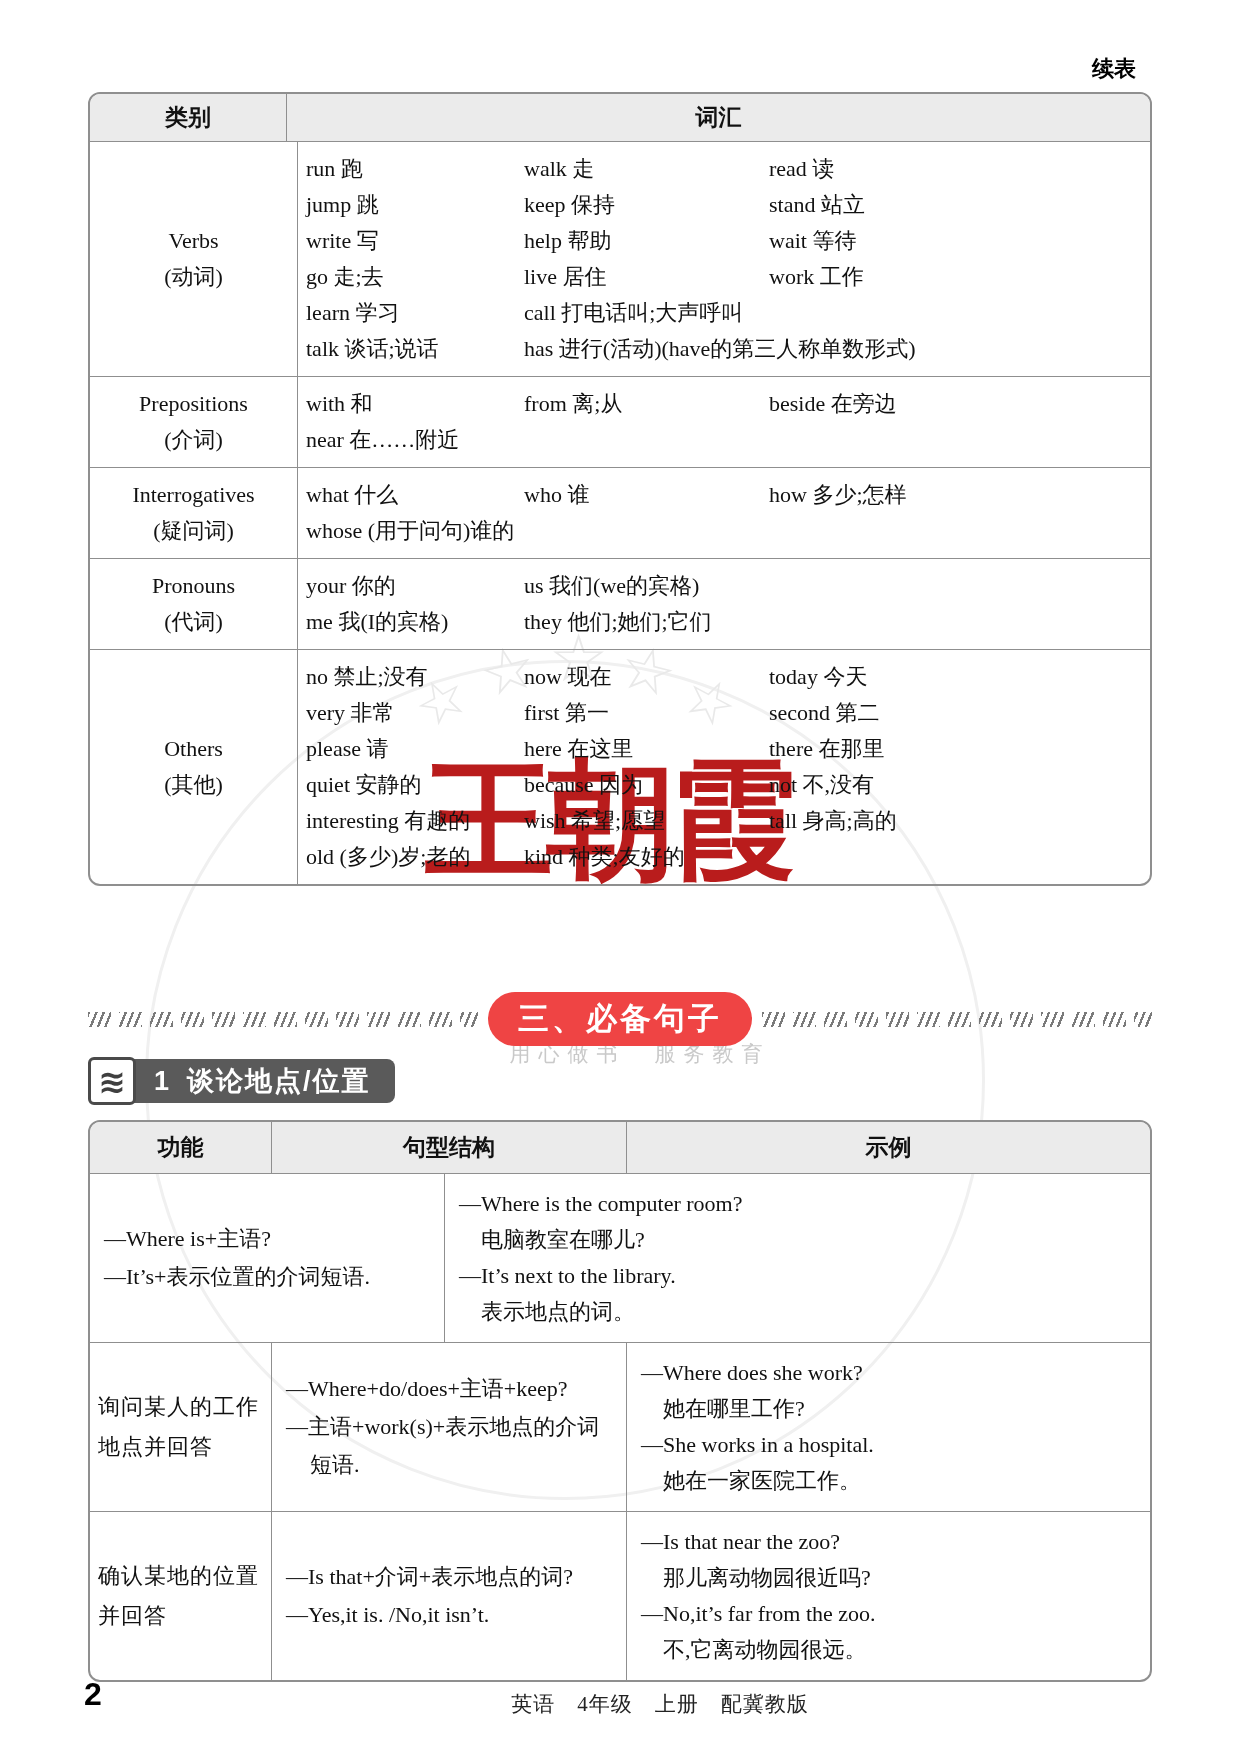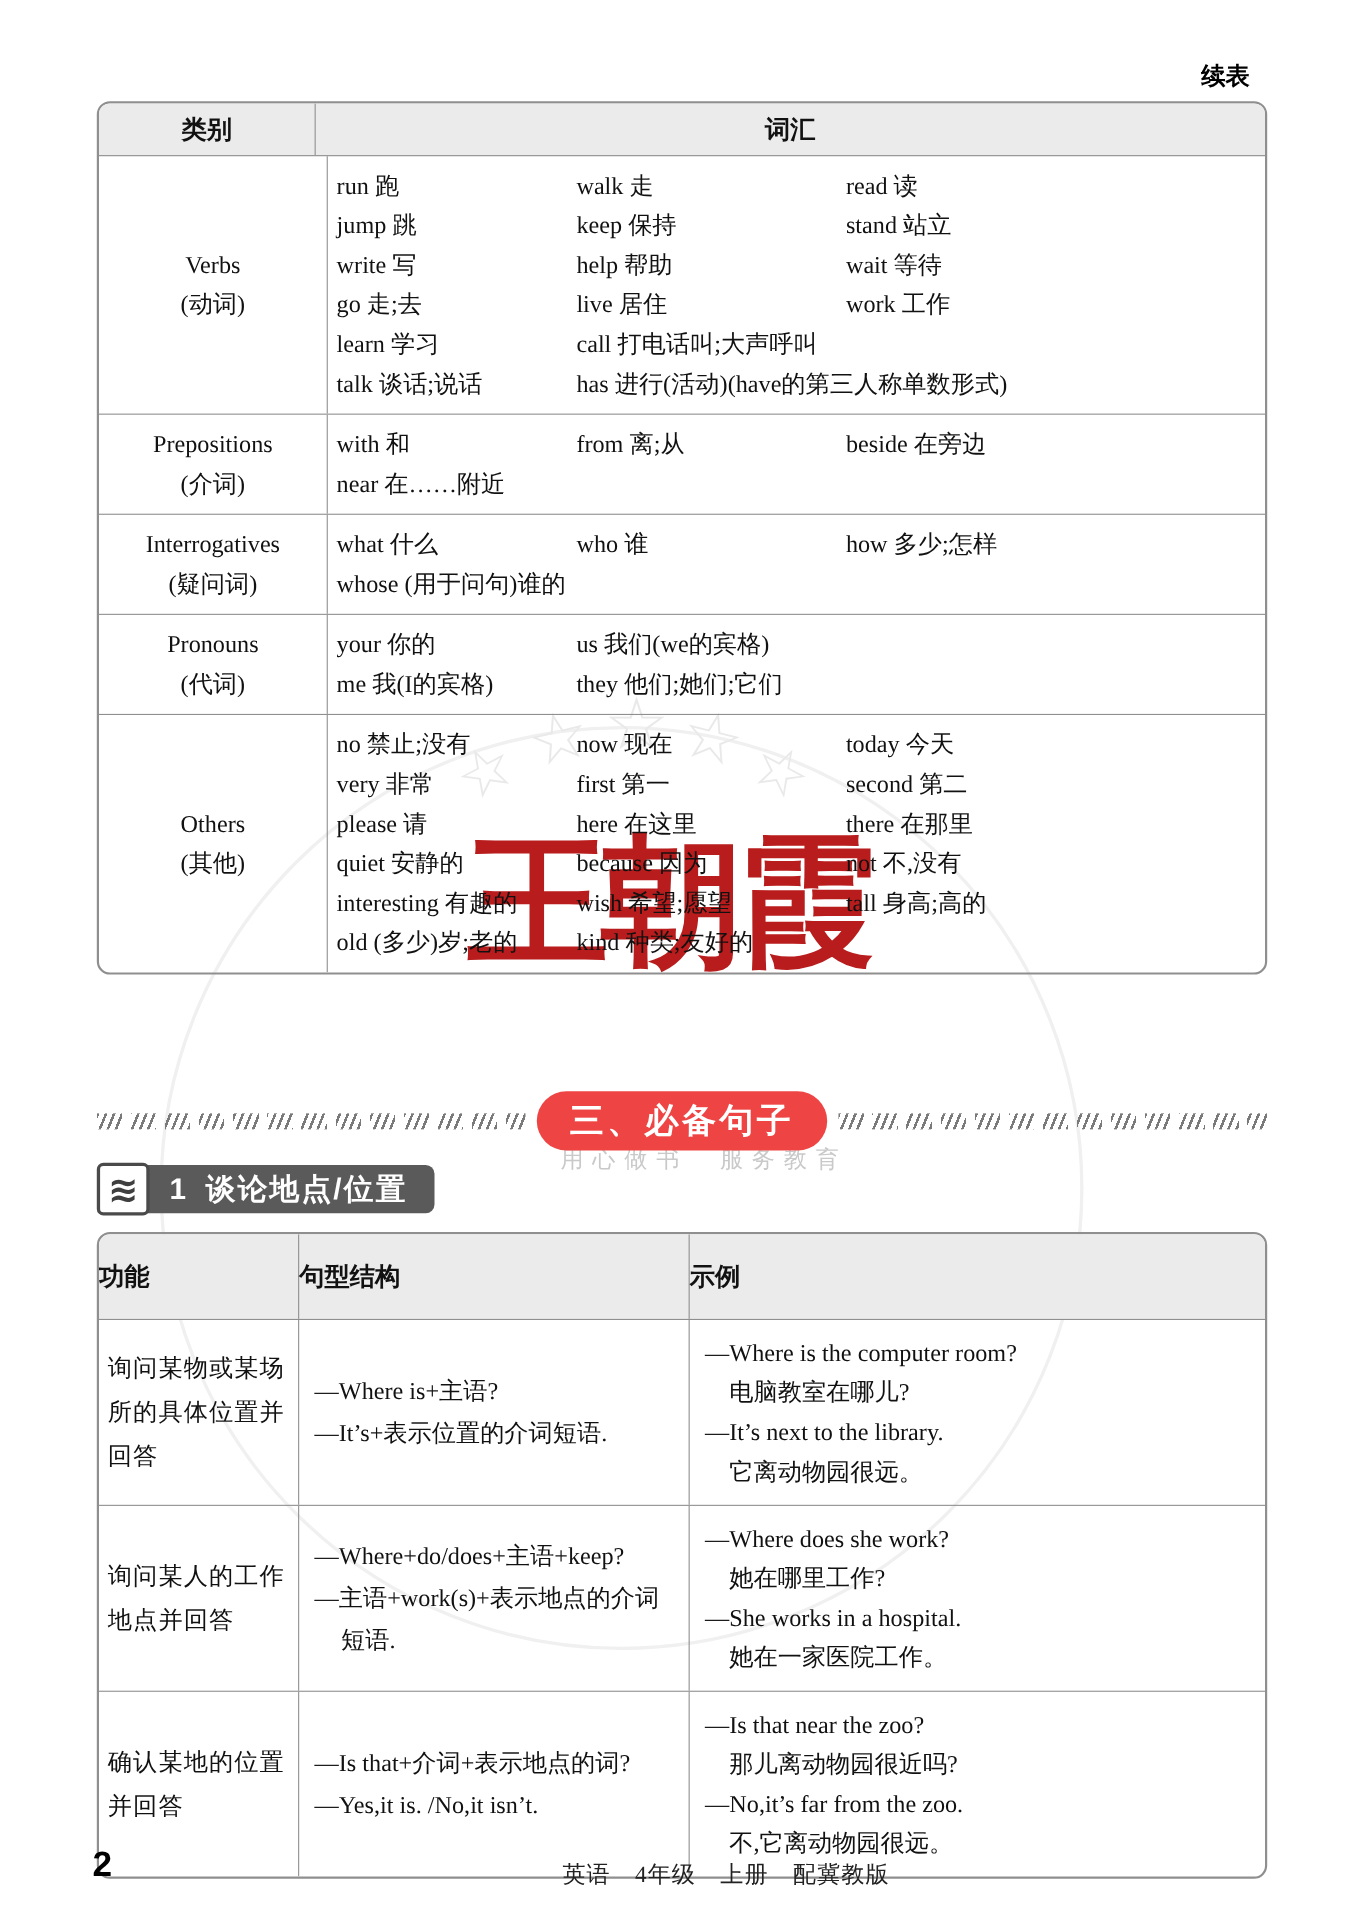--- a/index.html
+++ b/index.html
@@ -66,21 +66,21 @@
   .subbar{ margin-left:-10px; background:#5a5a5a; color:#fff; height:44px; line-height:44px;
            border-radius:8px; padding:0 24px 0 28px; font-family:"Liberation Sans",sans-serif;
            font-weight:bold; font-size:27px; letter-spacing:2px; white-space:nowrap; }
   .subbar .num{ margin-right:16px; }
 
   
   .t2{ position:absolute; left:88px; top:1120px; width:1064px;
        border:2px solid #8f8f8f; border-radius:12px; overflow:hidden; font-size:22px; }
   .t2-hdr{ display:flex; background:#ebebeb; border-bottom:1px solid #8f8f8f;
            font-family:"Liberation Sans",sans-serif; font-weight:bold; font-size:23px; }
-  .t2-hdr > div{ padding:23px 0; text-align:left; }
+  .t2-hdr > div{ padding:10px 0; text-align:center; }
   .h-fn{ width:182px; border-right:1px solid #8f8f8f; }
   .h-st{ width:355px; border-right:1px solid #8f8f8f; }
   .h-ex{ flex:1; }
   .t2-row{ display:flex; border-bottom:1px solid #8f8f8f; }
   .t2-row:last-child{ border-bottom:none; }
   .fn-cell{ width:182px; border-right:1px solid #8f8f8f; padding:12px 8px; display:flex;
             align-items:center; line-height:40px; letter-spacing:1px; }
   .st-cell{ width:355px; border-right:1px solid #8f8f8f; padding:12px 8px 12px 14px;
             display:flex; flex-direction:column; justify-content:center; }
   .st-cell .sline{ line-height:38px; padding-left:24px; text-indent:-24px; }
@@ -233,32 +233,29 @@
   </div>
 
   <div class="t2 layer">
     <div class="t2-hdr">
       <div class="h-fn">功能</div>
       <div class="h-st">句型结构</div>
       <div class="h-ex">示例</div>
     </div>
 
     <div class="t2-row">
-      <div class="fn-cell">
-        <div>询问某物或某场所的具体位置并回答</div>
-      </div>
       <div class="st-cell">
         <div class="sline">—Where is+主语?</div>
         <div class="sline">—It’s+表示位置的介词短语.</div>
       </div>
       <div class="ex-cell">
         <div class="ex">—Where is the computer room?</div>
         <div class="ex ind">电脑教室在哪儿?</div>
         <div class="ex">—It’s next to the library.</div>
-        <div class="ex ind">它离动物园很远。</div>
+        <div class="ex ind">表示地点的词。</div>
       </div>
     </div>
 
     <div class="t2-row">
       <div class="fn-cell">
         <div>询问某人的工作地点并回答</div>
       </div>
       <div class="st-cell">
         <div class="sline">—Where+do/does+主语+keep?</div>
         <div class="sline">—主语+work(s)+表示地点的介词短语.</div>

